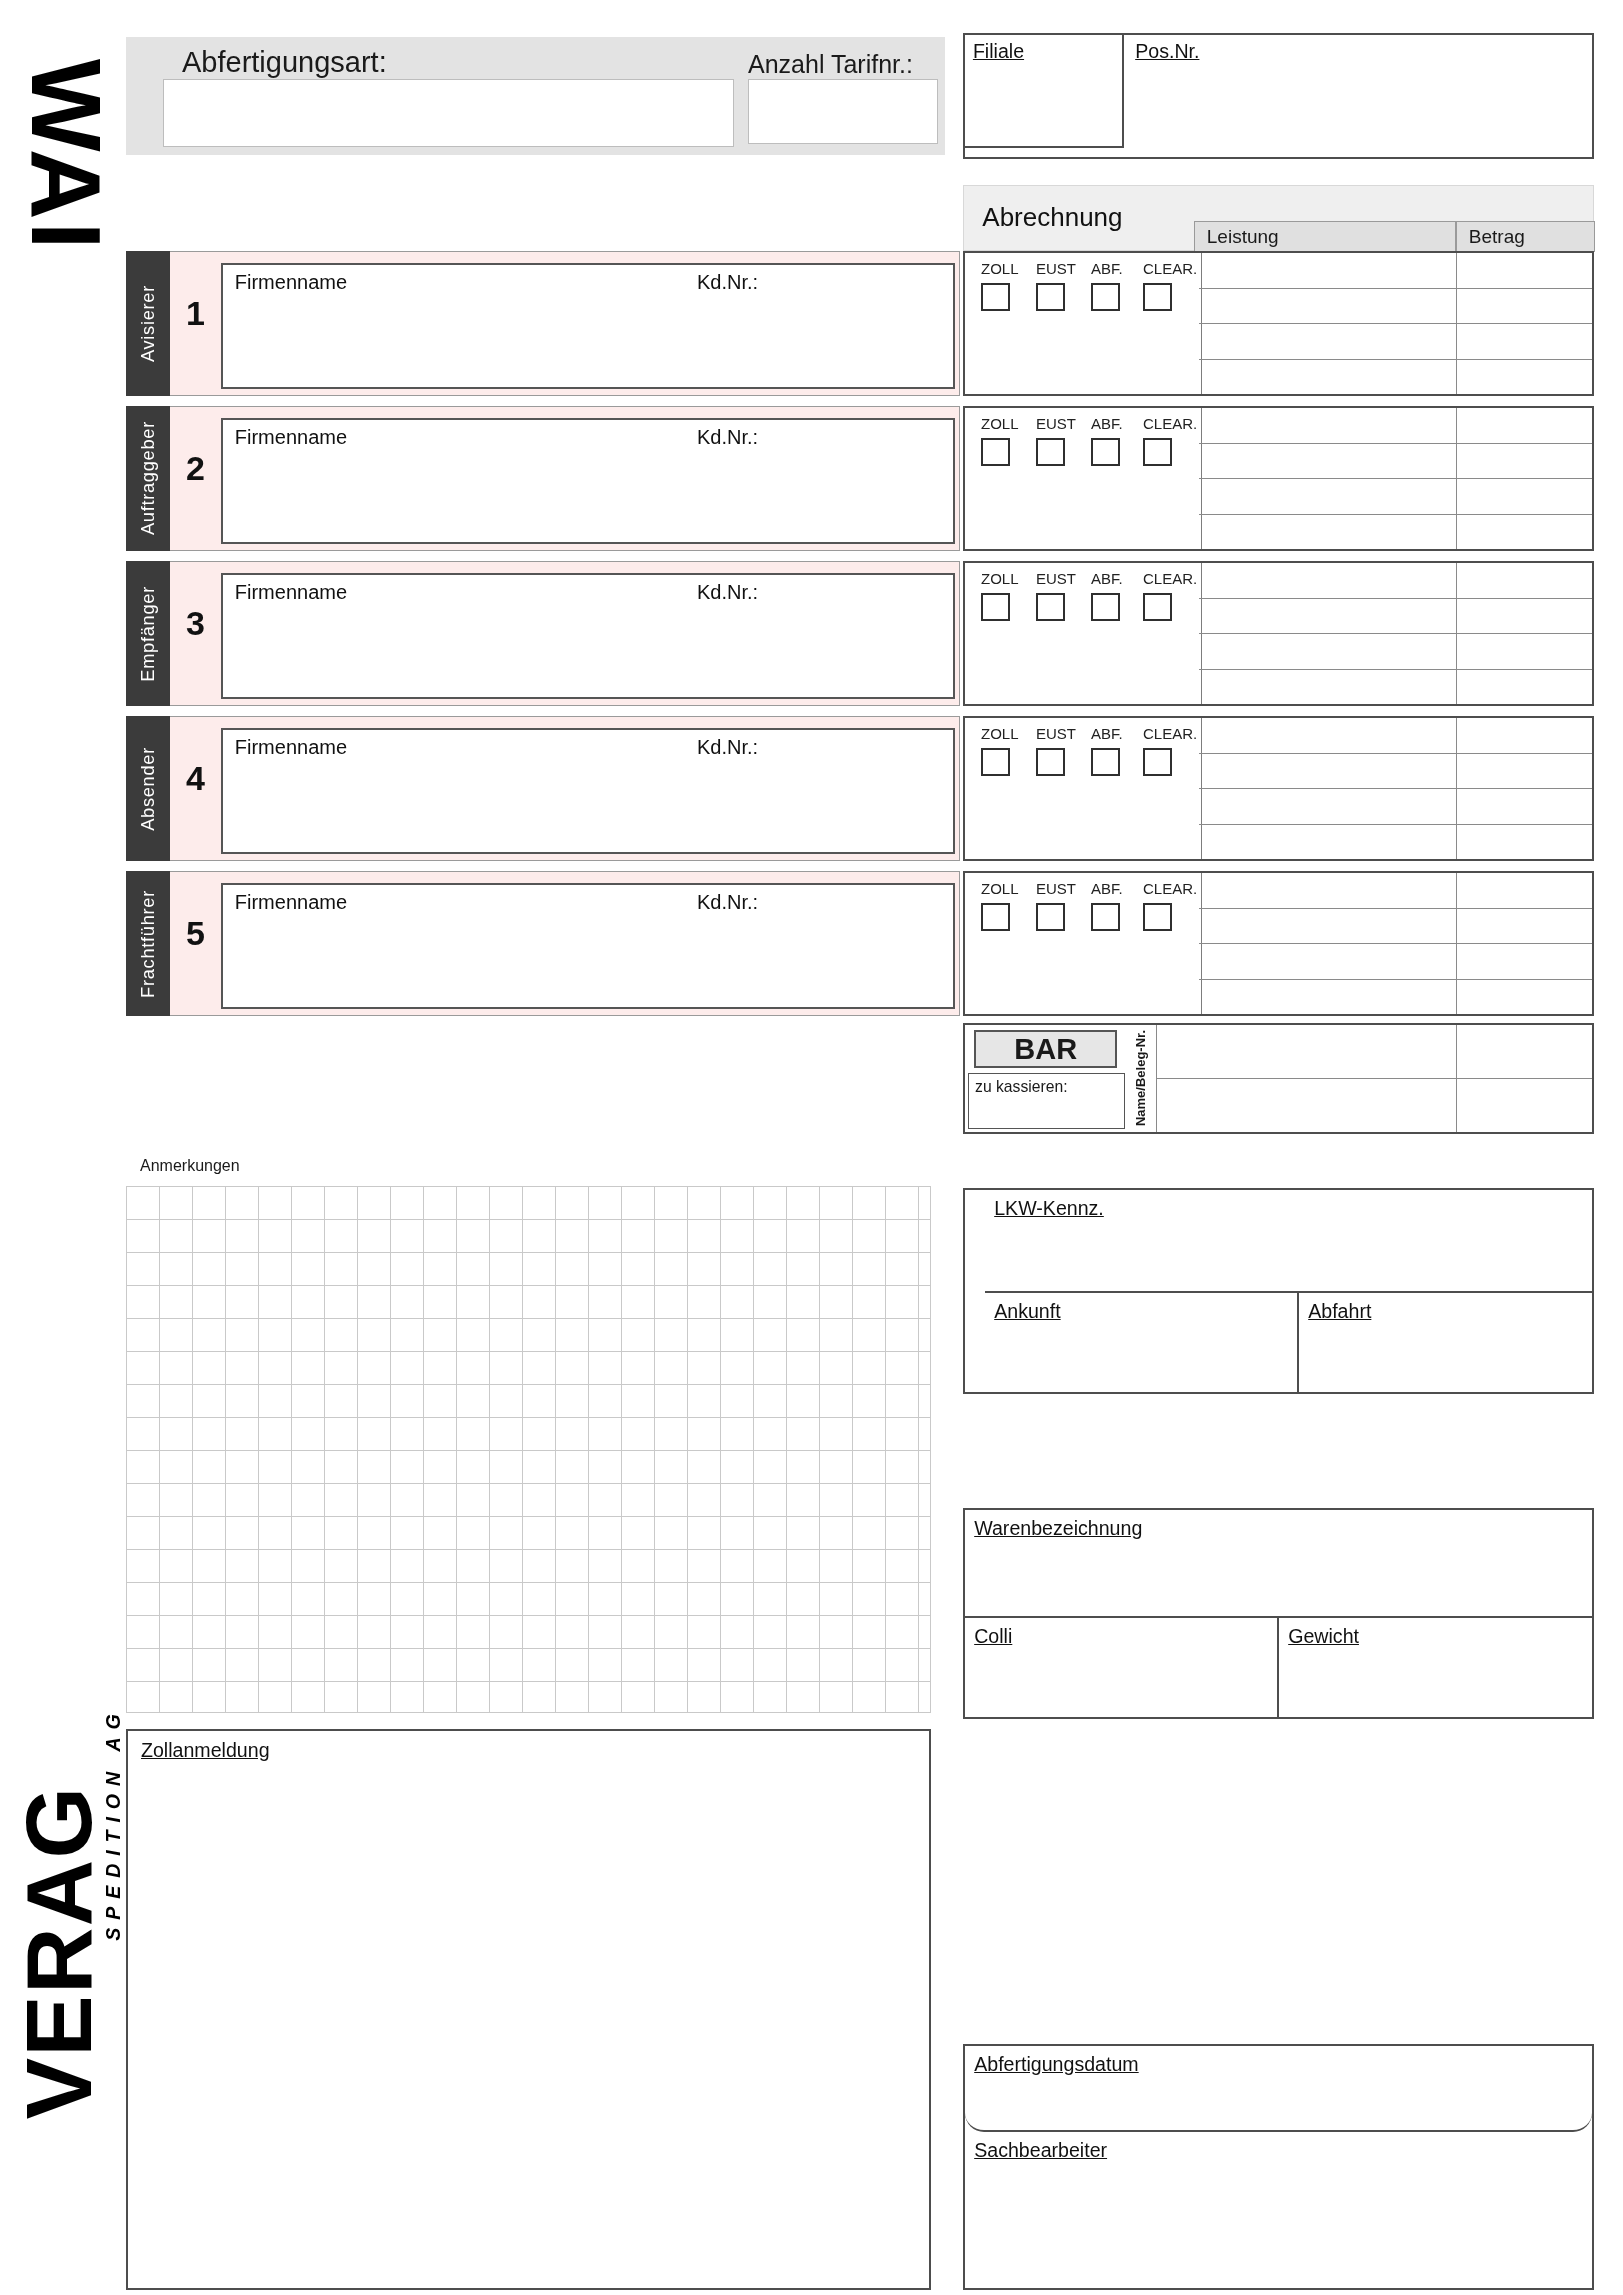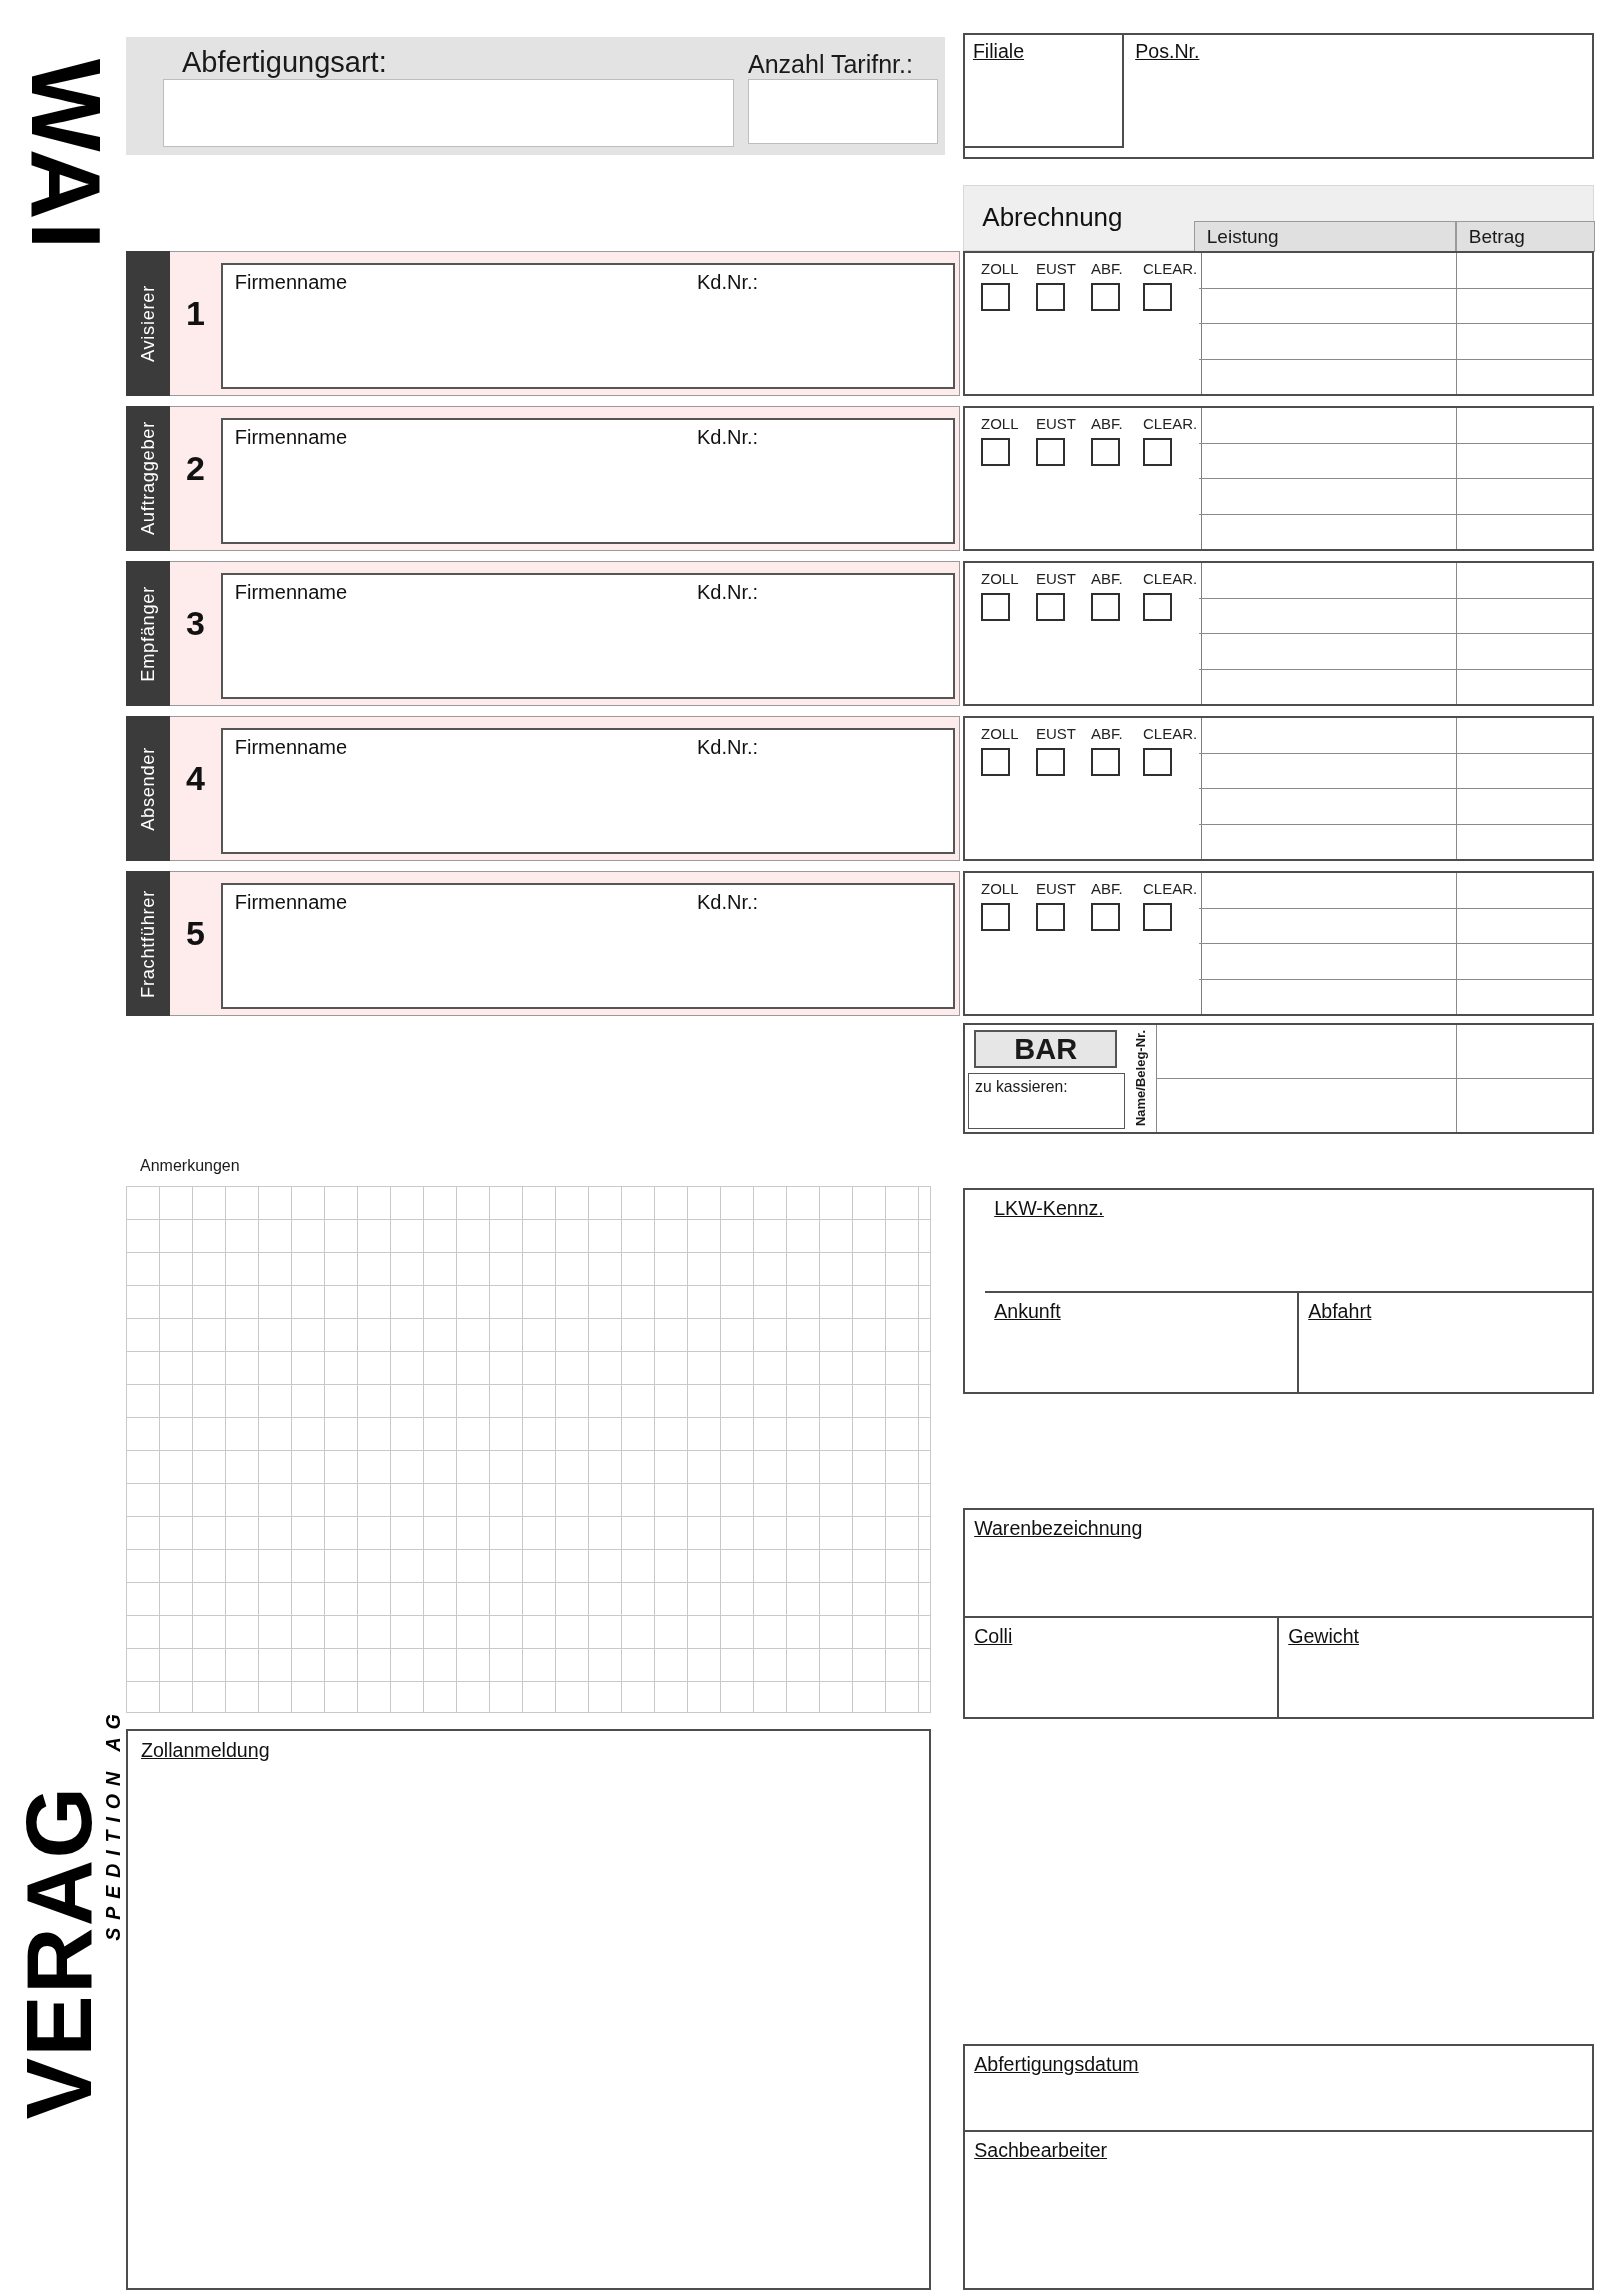--- a/index.html
+++ b/index.html
@@ -112,21 +112,21 @@
   .rcell .small-label { display:block; }
   .rdiv-b { border-bottom:2px solid var(--border-dark,#4d4d4d); }
   .rrow { display:flex; flex:1; }
   .rrow .rcell:first-child { width:314px; border-right:2px solid var(--border-dark,#4d4d4d); }
   .rrow .rcell:last-child { flex:1; }
   .lkw-box { top:1188px; height:206px;padding-left:20px; }
   .lkw-box .rcell-top { height:103px; }
   .waren-box { top:1508px; height:211px; }
   .waren-box .rcell-top { height:108px; }
   .abf-box { top:2044px; height:246px; }
-  .abf-box .rcell-top { height:86px; }
+  .abf-box .rcell-top { height:86px;border-radius:19px; }
   .rcell-bottom { flex:1;border-radius:21px; }
 
   
   .zoll-box { position:absolute; left:126px; top:1729px; width:805px; height:561px;
     border:2px solid var(--border-dark,#4d4d4d); background:#fff; padding:7.9px 13px; }
 </style>
 </head>
 <body>
 
 <div class="page">

